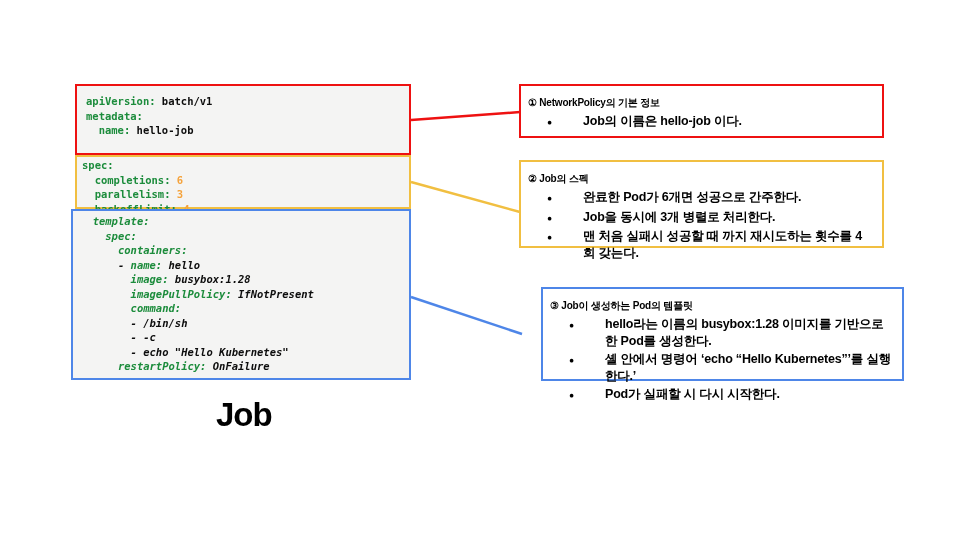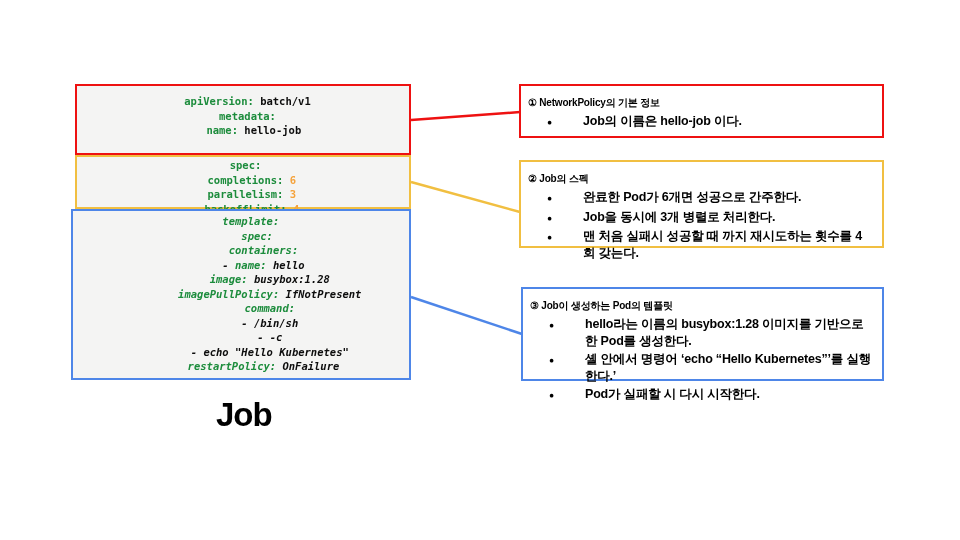--- a/index.html
+++ b/index.html
@@ -7,21 +7,20 @@
     position:relative;width:960px;height:540px;background:#ffffff;overflow:hidden;
     font-family:"Liberation Sans", sans-serif;
   }
   
   .connectors{position:absolute;left:0;top:0;width:960px;height:540px;}
 
   
   .yamlbox{
     position:absolute;box-sizing:border-box;background:#f4f4f3;
     border:2.5px solid #000;
-    text-align:center;
   }
   .yamlbox.acc-red{border-color:#ee1111;}
   .yamlbox.acc-yellow{border-color:#f1bf41;}
   .yamlbox.acc-blue{border-color:#4e86e8;font-style:italic;}
   #ybox0{left:75px;top:84px;width:336px;height:71px;}
   #ybox1{left:75px;top:155px;width:336px;height:54px;}
   #ybox2{left:71px;top:209px;width:340px;height:171px;}
   .code{
     margin:0;white-space:pre;color:#0d0d0d;
     font-family:"DejaVu Sans Mono", monospace;
@@ -38,21 +37,21 @@
   .note{
     position:absolute;box-sizing:border-box;background:#ffffff;
     border:2.5px solid #000;padding:9px 10px 0 7px;
     font-weight:bold;color:#000;letter-spacing:-0.2px;
   }
   .note.acc-red{border-color:#ee1111;}
   .note.acc-yellow{border-color:#f1bf41;}
   .note.acc-blue{border-color:#4e86e8;}
   #note0{left:519px;top:84px;width:365px;height:54px;}
   #note1{left:519px;top:160px;width:365px;height:88px;}
-  #note2{left:521px;top:287px;width:363px;height:94px;}
+  #note2{left:541px;top:287px;width:363px;height:94px;}
   .note-heading{font-size:10px;line-height:16px;}
   .note-bullets{list-style:none;margin:0;padding:0 0 0 19px;}
   .note-bullets li{display:flex;font-size:12.5px;line-height:16.5px;margin-top:2px;}
   .note-bullets .dot{flex:0 0 28px;font-size:8.5px;line-height:16.5px;padding-top:1px;}
   .note-bullets .btxt{flex:1;margin-left:8px;}
 
   
   .title{
     position:absolute;left:216px;top:396px;
     font-size:33px;font-weight:bold;letter-spacing:-1px;color:#000;

